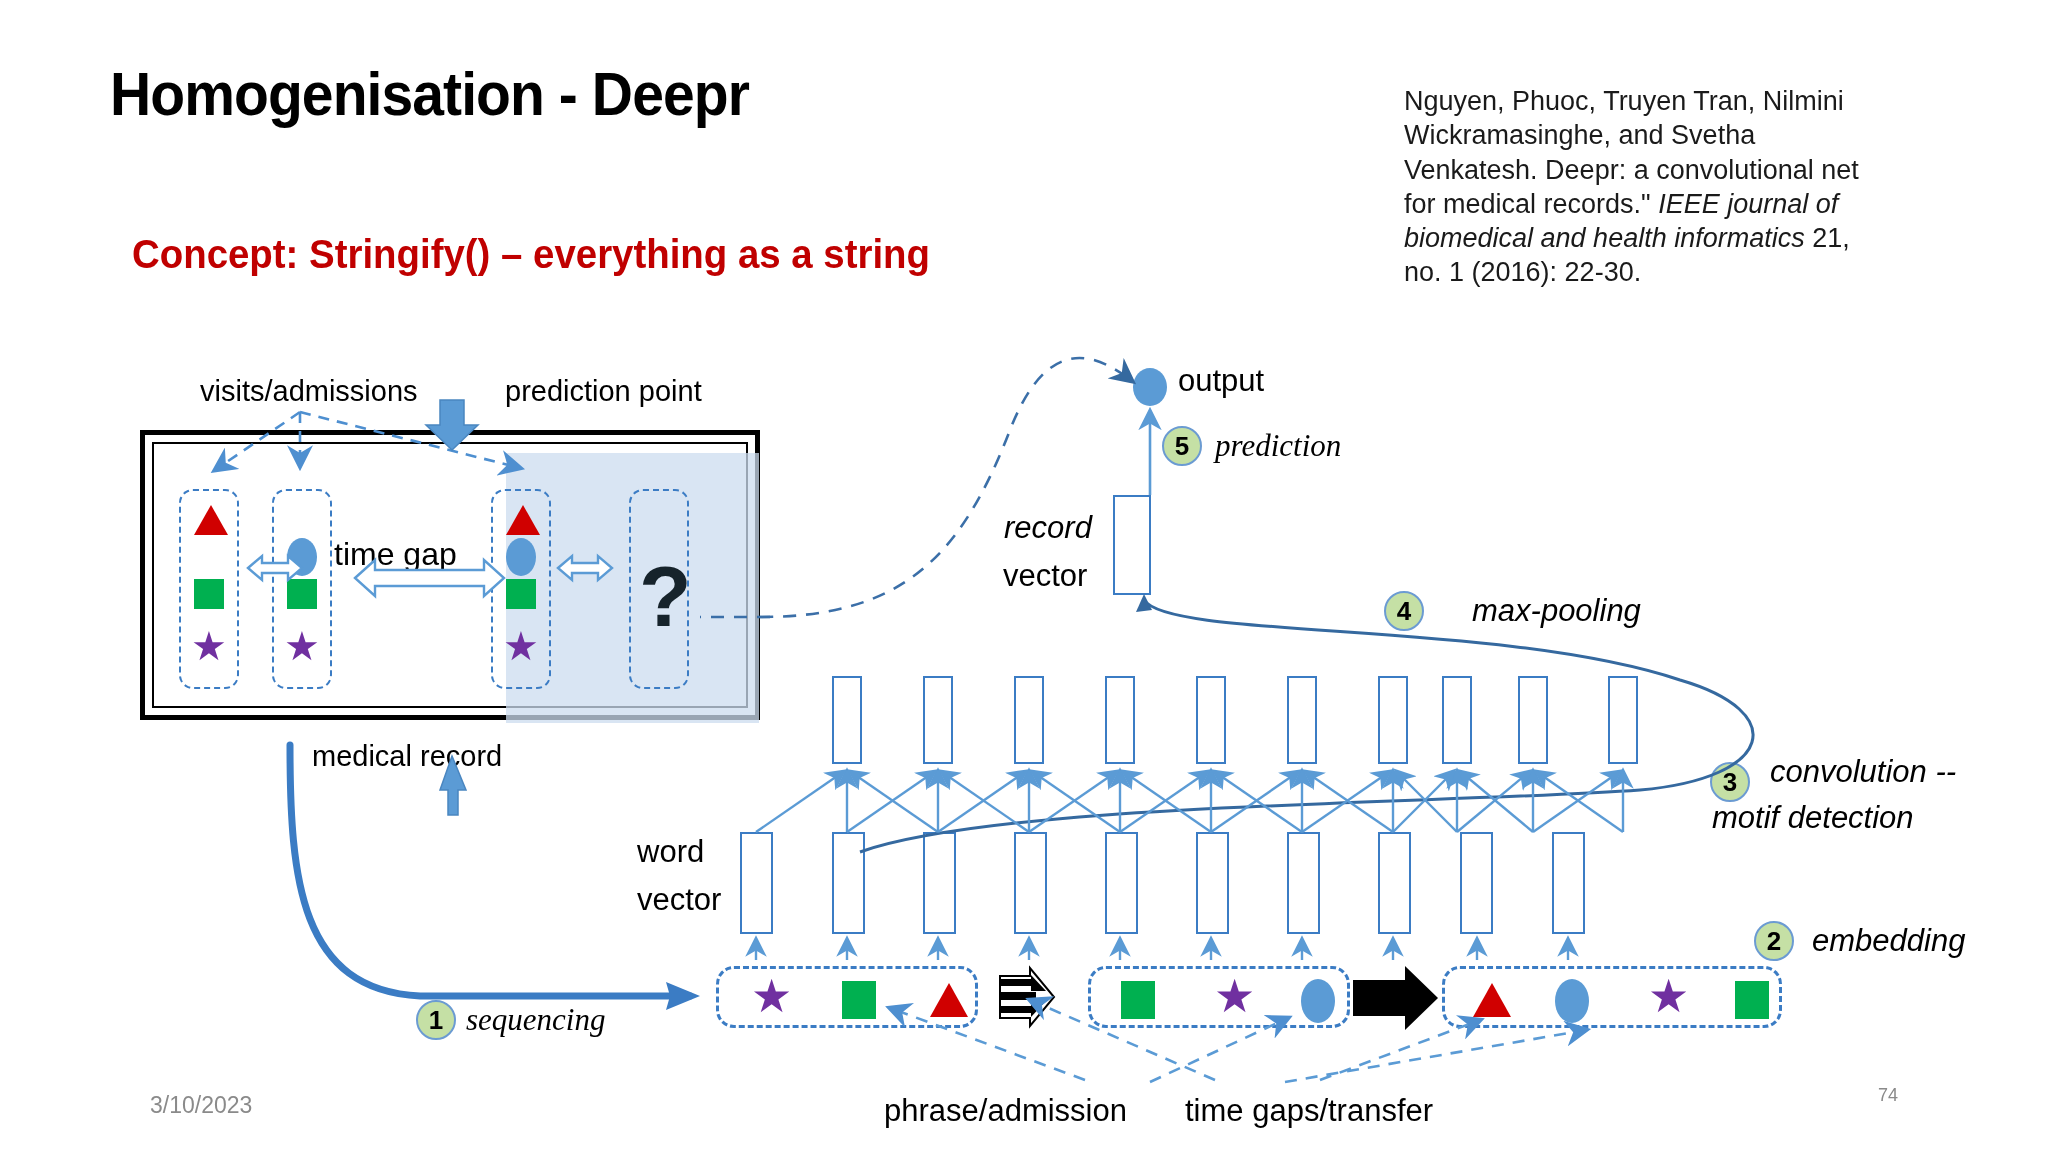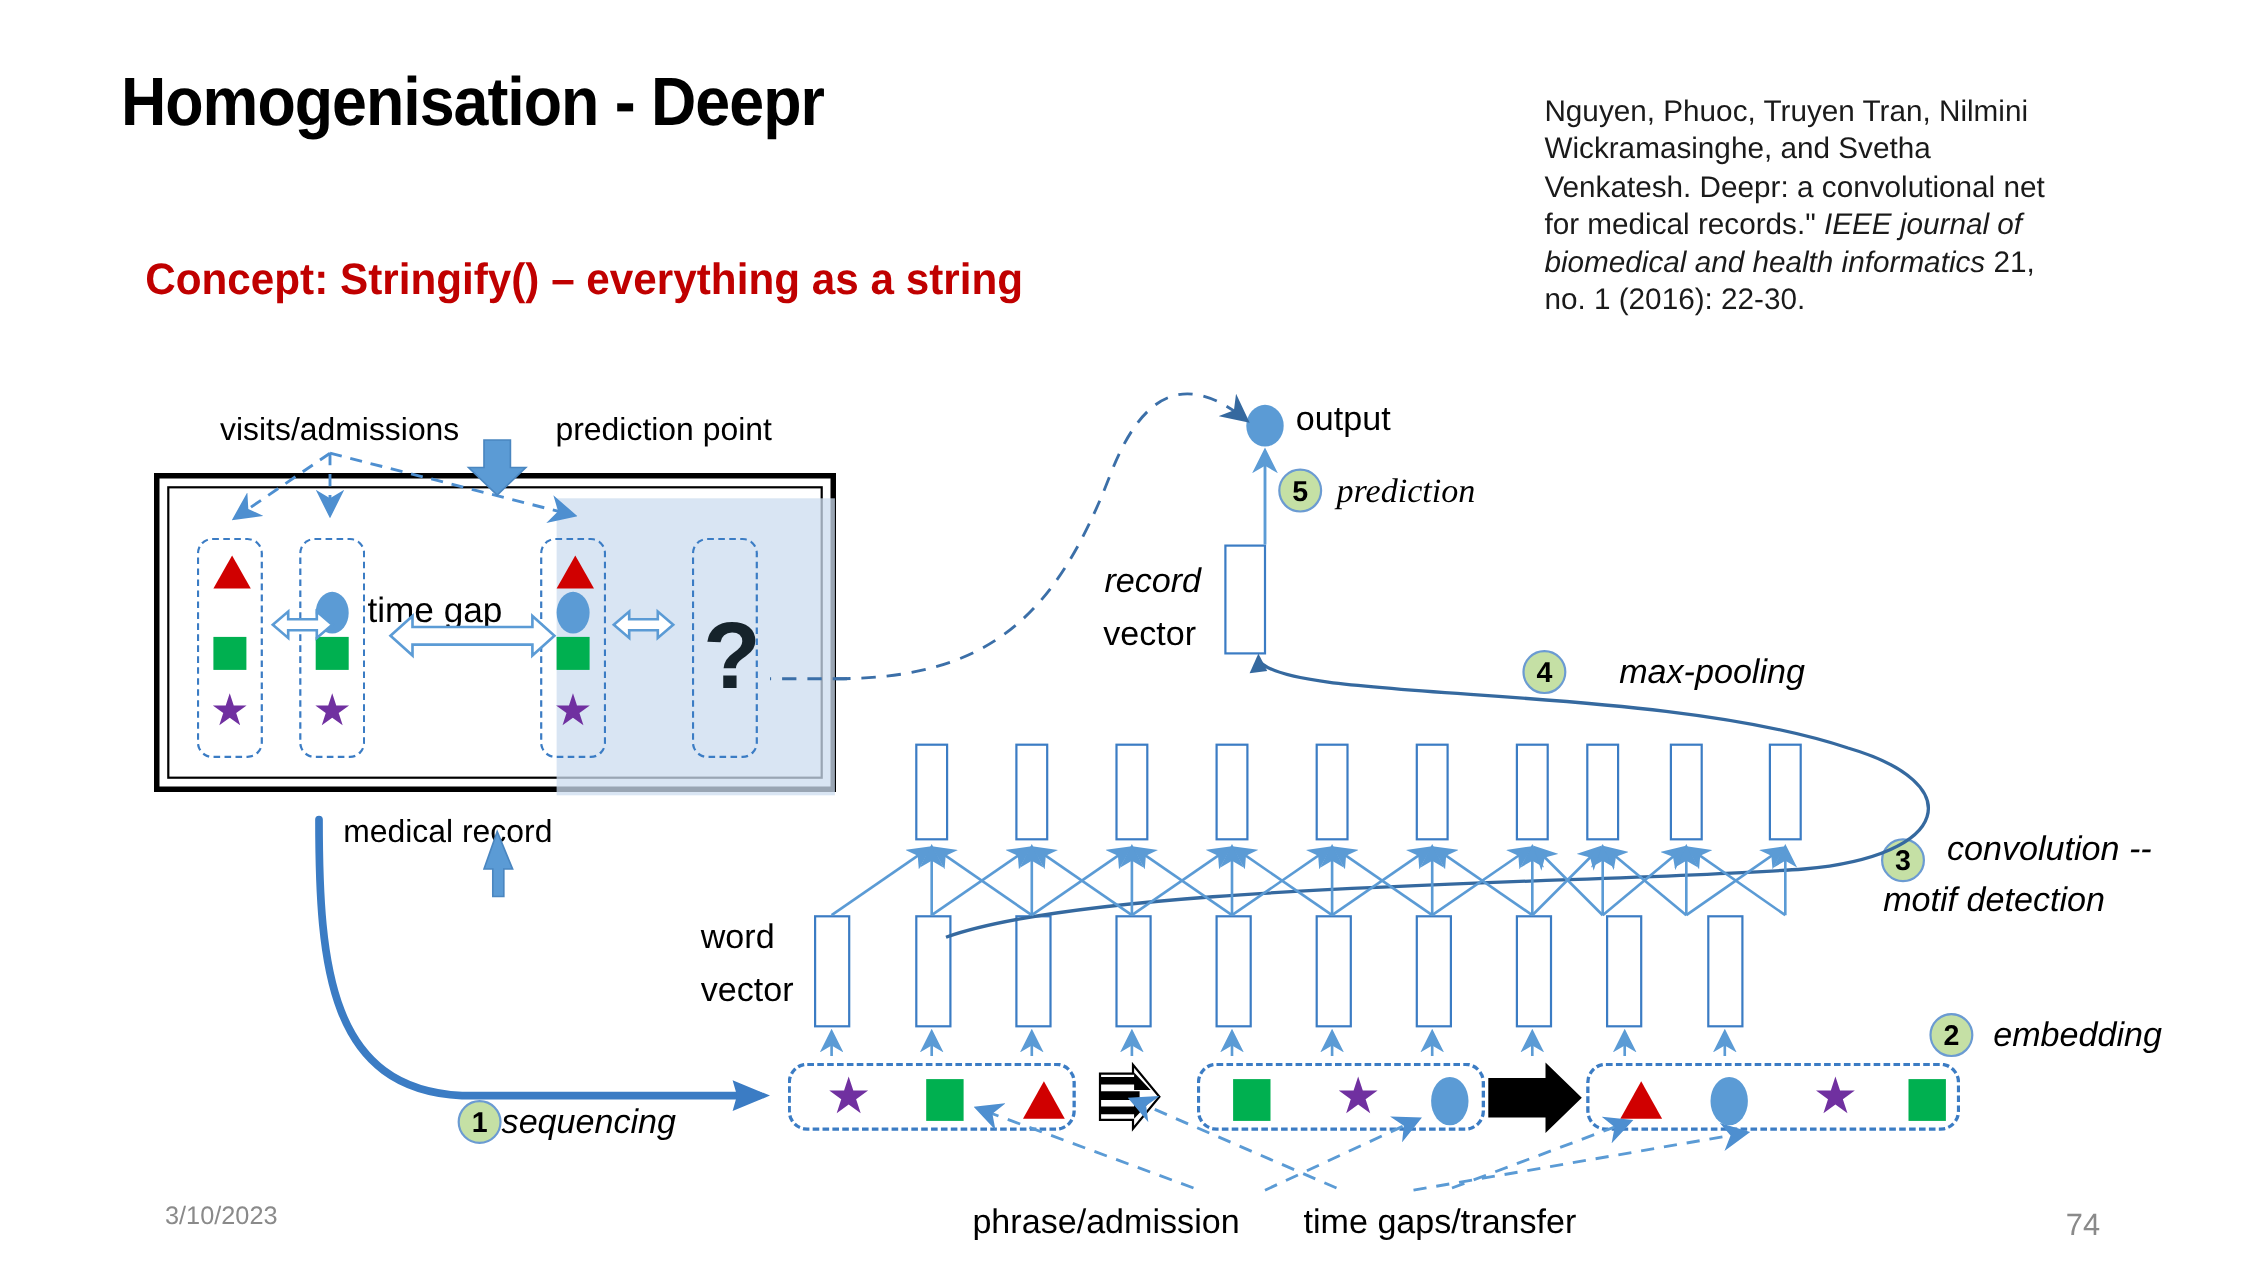--- a/index.html
+++ b/index.html
@@ -22,21 +22,21 @@
 
   
   #citation{
     left:1404px; top:48px; width:470px; font-size:27px; line-height:1.27;
     color:#1a1a1a; font-family:"Liberation Sans", sans-serif;margin-top:36px;
   }
   #citation i{font-style:italic;}
 
   
   #footer-date{left:150px; top:1092px; font-size:23px; color:#8a8a8a;}
-  #footer-page{left:1878px; top:1085px; font-size:28px; color:#8a8a8a;margin-top:13px;}
+  #footer-page{left:1878px; top:1085px; font-size:18px; color:#8a8a8a;}
 
   
   .lbl{font-size:29px; color:#000; white-space:nowrap;}
   .lbl-big{font-size:31px;}
   .it{font-style:italic; font-size:31px; white-space:nowrap;}
 
   
   #record-box{
     left:140px; top:430px; width:620px; height:290px;
     border:5px solid #000; background:#fff; box-sizing:border-box;
@@ -152,21 +152,21 @@
 <div class="abs it" style="left:1437px;top:593px;margin-left:35px;">max-pooling</div>
 
 <div class="abs step" style="left:1710px;top:762px;">3</div>
 <div class="abs it" style="left:1770px;top:754px;">convolution --</div>
 <div class="abs it" style="left:1712px;top:800px;">motif detection</div>
 
 <div class="abs step" style="left:1754px;top:921px;">2</div>
 <div class="abs it" style="left:1812px;top:923px;">embedding</div>
 
 <div class="abs step" style="left:416px;top:1000px;">1</div>
-<div class="abs it" style="left:456px;top:1002px;">sequencing</div>
+<div class="abs it" style="left:466px;top:1002px;font-family:Liberation Serif, serif;">sequencing</div>
 
 <div class="abs" style="left:1133px;top:368px;width:34px;height:38px;border-radius:50%;background:#5B9BD5;"></div>
 
 <div class="nbox" style="left:1113px;top:495px;width:38px;height:100px;"></div>
 
 <div class="nbox" style="left:832px;top:676px;width:30px;height:88px;"></div>
 <div class="nbox" style="left:923px;top:676px;width:30px;height:88px;"></div>
 <div class="nbox" style="left:1014px;top:676px;width:30px;height:88px;"></div>
 <div class="nbox" style="left:1105px;top:676px;width:30px;height:88px;"></div>
 <div class="nbox" style="left:1196px;top:676px;width:30px;height:88px;"></div>

